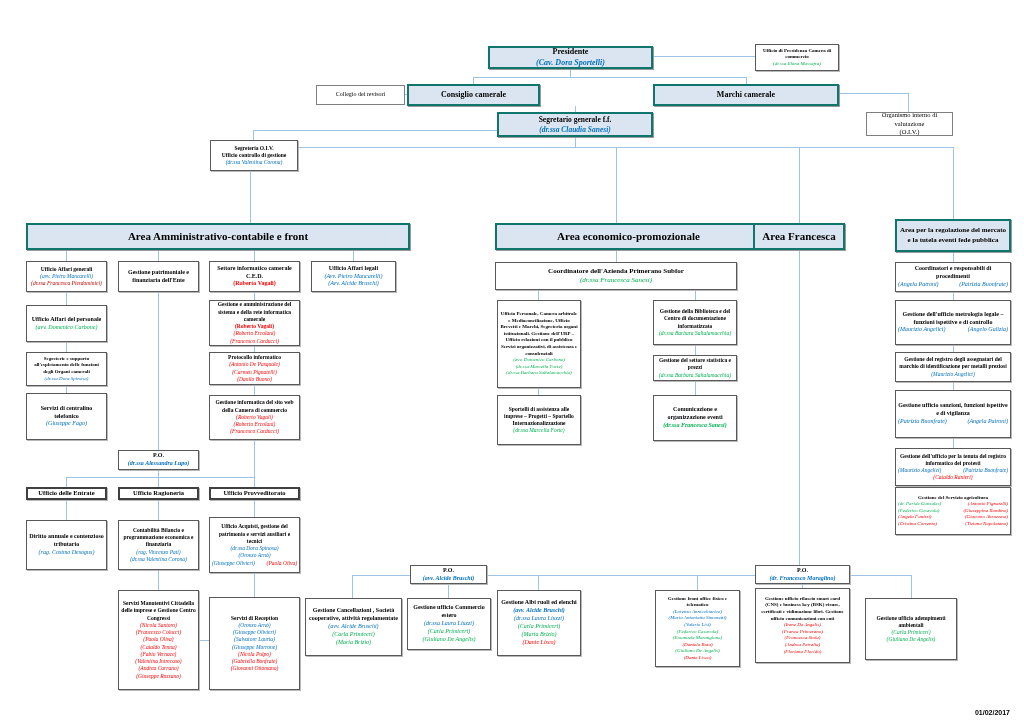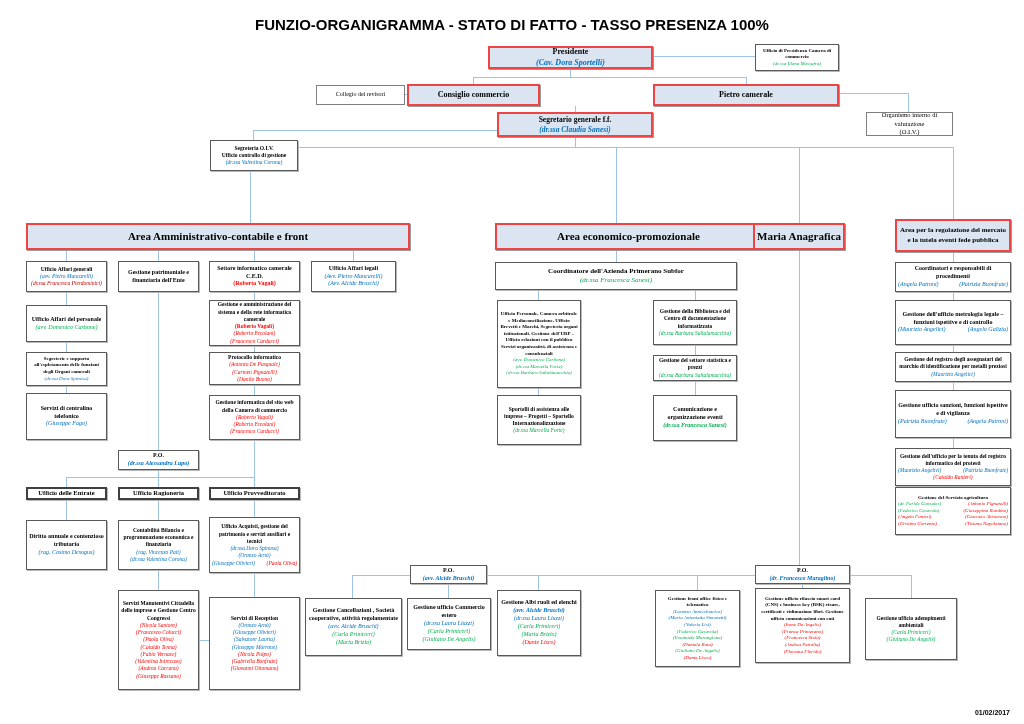--- a/index.html
+++ b/index.html
@@ -3,21 +3,21 @@
 <meta charset="utf-8">
 <style>
   html,body{margin:0;padding:0;background:#ffffff;}
   #canvas{position:relative;width:1024px;height:724px;background:#ffffff;overflow:hidden;
           font-family:"Liberation Serif",serif;}
   .page-title{position:absolute;top:16px;left:0;width:100%;text-align:center;
               font-family:"Liberation Sans",sans-serif;font-weight:bold;font-size:15px;color:#000;}
   .node{position:absolute;display:flex;flex-direction:column;justify-content:center;align-items:center;
         text-align:center;font-size:6px;line-height:1.32;box-sizing:border-box;padding:1px 2px;
         background:#fff;z-index:2;}
-  .node.blue{background:#dbe5f1;border:2px solid #ef4444;box-shadow:1px 1px 0 #9a9a9a;}
+  .node.blue{background:#dbe5f1;border:2px solid #0f766e;box-shadow:1px 1px 0 #9a9a9a;}
   .node.white{border:1px solid #595959;box-shadow:1px 1px 0 #b8b8b8;}
   .node.bar{border:2px solid #404040;box-shadow:1px 1px 0 #b8b8b8;}
   .node.plain{border:1px solid #7f7f7f;}
   .ln{width:100%;}
   .pair{display:flex;justify-content:space-between;width:100%;}
   .conn{position:absolute;background:#9dc3e6;z-index:1;}
   .s-k{font-weight:bold;color:#000;}
   .s-n{color:#000;}
   .s-b{color:#0070c0;font-style:italic;}
   .s-bb{color:#0070c0;font-style:italic;font-weight:bold;}
@@ -26,21 +26,20 @@
   .s-r{color:#ff0000;font-style:italic;}
   .s-rb{color:#ff0000;font-weight:bold;}
   .s-dr{color:#c00000;font-style:italic;}
   .date{position:absolute;right:14px;bottom:8px;font-size:7px;font-weight:bold;
         font-family:"Liberation Sans",sans-serif;color:#000;}
 </style>
 </head>
 <body>
 
 <div id="canvas">
-  <div class="page-title">FUNZIO-ORGANIGRAMMA - STATO DI FATTO - TASSO PRESENZA 100%</div>
   <div id="layer">
       <div class="conn" style="left: 570px; top: 69px; width: 1px; height: 8px;"></div>
       <div class="conn" style="left: 473px; top: 77px; width: 274px; height: 1px;"></div>
       <div class="conn" style="left: 473px; top: 77px; width: 1px; height: 7px;"></div>
       <div class="conn" style="left: 746px; top: 77px; width: 1px; height: 7px;"></div>
       <div class="conn" style="left: 653px; top: 56px; width: 102px; height: 1px;"></div>
       <div class="conn" style="left: 405px; top: 94px; width: 2px; height: 1px;"></div>
       <div class="conn" style="left: 575px; top: 106px; width: 1px; height: 6px;"></div>
       <div class="conn" style="left: 840px; top: 93px; width: 68px; height: 1px;"></div>
       <div class="conn" style="left: 908px; top: 93px; width: 1px; height: 19px;"></div>
@@ -100,24 +99,24 @@
         <div class="ln s-bb">(Cav. Dora Sportelli)</div>
       </div>
       <div class="node white" style="left: 755px; top: 44px; width: 84px; height: 27px; font-size: 5px;">
         <div class="ln s-k">Ufficio di Presidenza Camera di commercio</div>
         <div class="ln s-g">(dr.ssa Elena Massafra)</div>
       </div>
       <div class="node plain" style="left: 316px; top: 85px; width: 89px; height: 20px; font-size: 6px;">
         <div class="ln s-n">Collegio dei revisori</div>
       </div>
       <div class="node blue" style="left: 407px; top: 84px; width: 133px; height: 22px; font-size: 8px;">
-        <div class="ln s-k">Consiglio commercio</div>
+        <div class="ln s-k">Consiglio camerale</div>
       </div>
       <div class="node blue" style="left: 653px; top: 84px; width: 186px; height: 22px; font-size: 8px;">
-        <div class="ln s-k">Pietro camerale</div>
+        <div class="ln s-k">Marchi camerale</div>
       </div>
       <div class="node blue" style="left: 497px; top: 112px; width: 156px; height: 25px; font-size: 7.5px;">
         <div class="ln s-k">Segretario generale f.f.</div>
         <div class="ln s-bb">(dr.ssa Claudia Sanesi)</div>
       </div>
       <div class="node plain" style="left: 866px; top: 112px; width: 87px; height: 24px; font-size: 6.5px;">
         <div class="ln s-n">Organismo interno di valutazione</div>
         <div class="ln s-n">(O.I.V.)</div>
       </div>
       <div class="node white" style="left: 210px; top: 140px; width: 88px; height: 31px; font-size: 5.5px;">
@@ -125,21 +124,21 @@
         <div class="ln s-k">Ufficio controllo di gestione</div>
         <div class="ln s-b">(dr.ssa Valentina Corona)</div>
       </div>
       <div class="node blue" style="left: 26px; top: 223px; width: 384px; height: 27px; font-size: 11px;">
         <div class="ln s-k">Area Amministrativo-contabile e front</div>
       </div>
       <div class="node blue" style="left: 495px; top: 223px; width: 267px; height: 27px; font-size: 11px;">
         <div class="ln s-k">Area economico-promozionale</div>
       </div>
       <div class="node blue" style="left: 753px; top: 223px; width: 92px; height: 27px; font-size: 11px;">
-        <div class="ln s-k">Maria Anagrafica</div>
+        <div class="ln s-k">Area Francesca</div>
       </div>
       <div class="node blue" style="left: 895px; top: 219px; width: 116px; height: 33px; font-size: 7px;">
         <div class="ln s-k">Area per la regolazione del mercato e la tutela eventi fede pubblica</div>
       </div>
       <div class="node white" style="left: 26px; top: 261px; width: 81px; height: 31px; font-size: 5.5px;">
         <div class="ln s-k">Ufficio Affari generali</div>
         <div class="ln s-b">(avv. Pietro Mancarelli)</div>
         <div class="ln s-dr">(dr.ssa Francesca Pierdominici)</div>
       </div>
       <div class="node white" style="left: 118px; top: 261px; width: 81px; height: 31px; font-size: 6px;">

